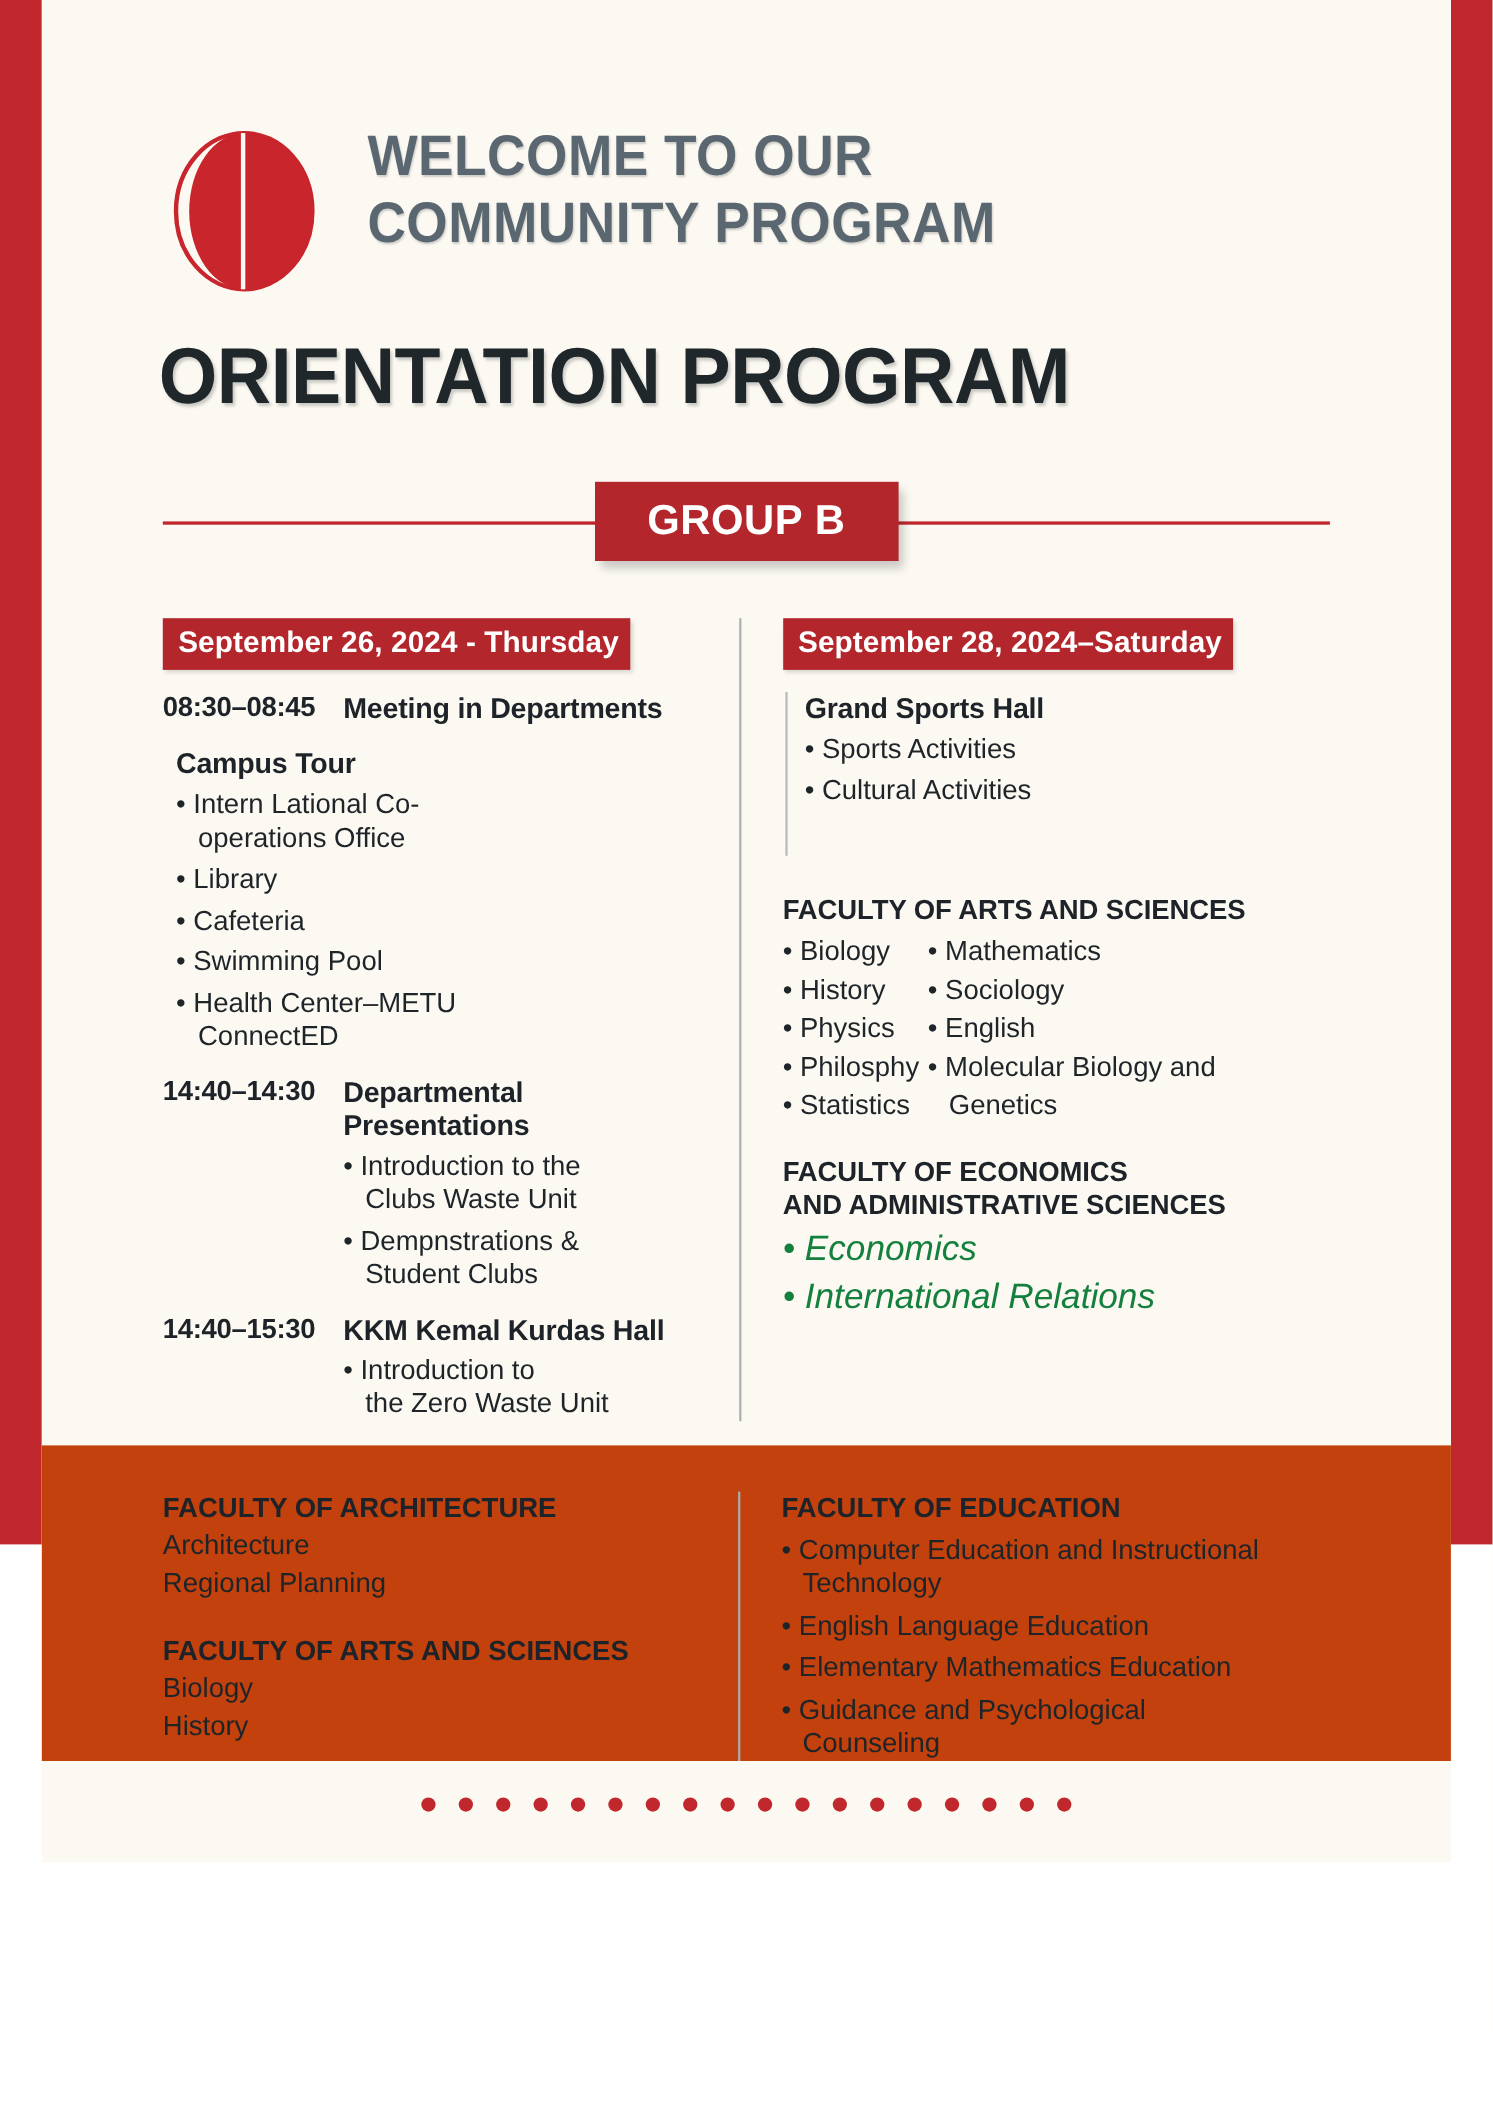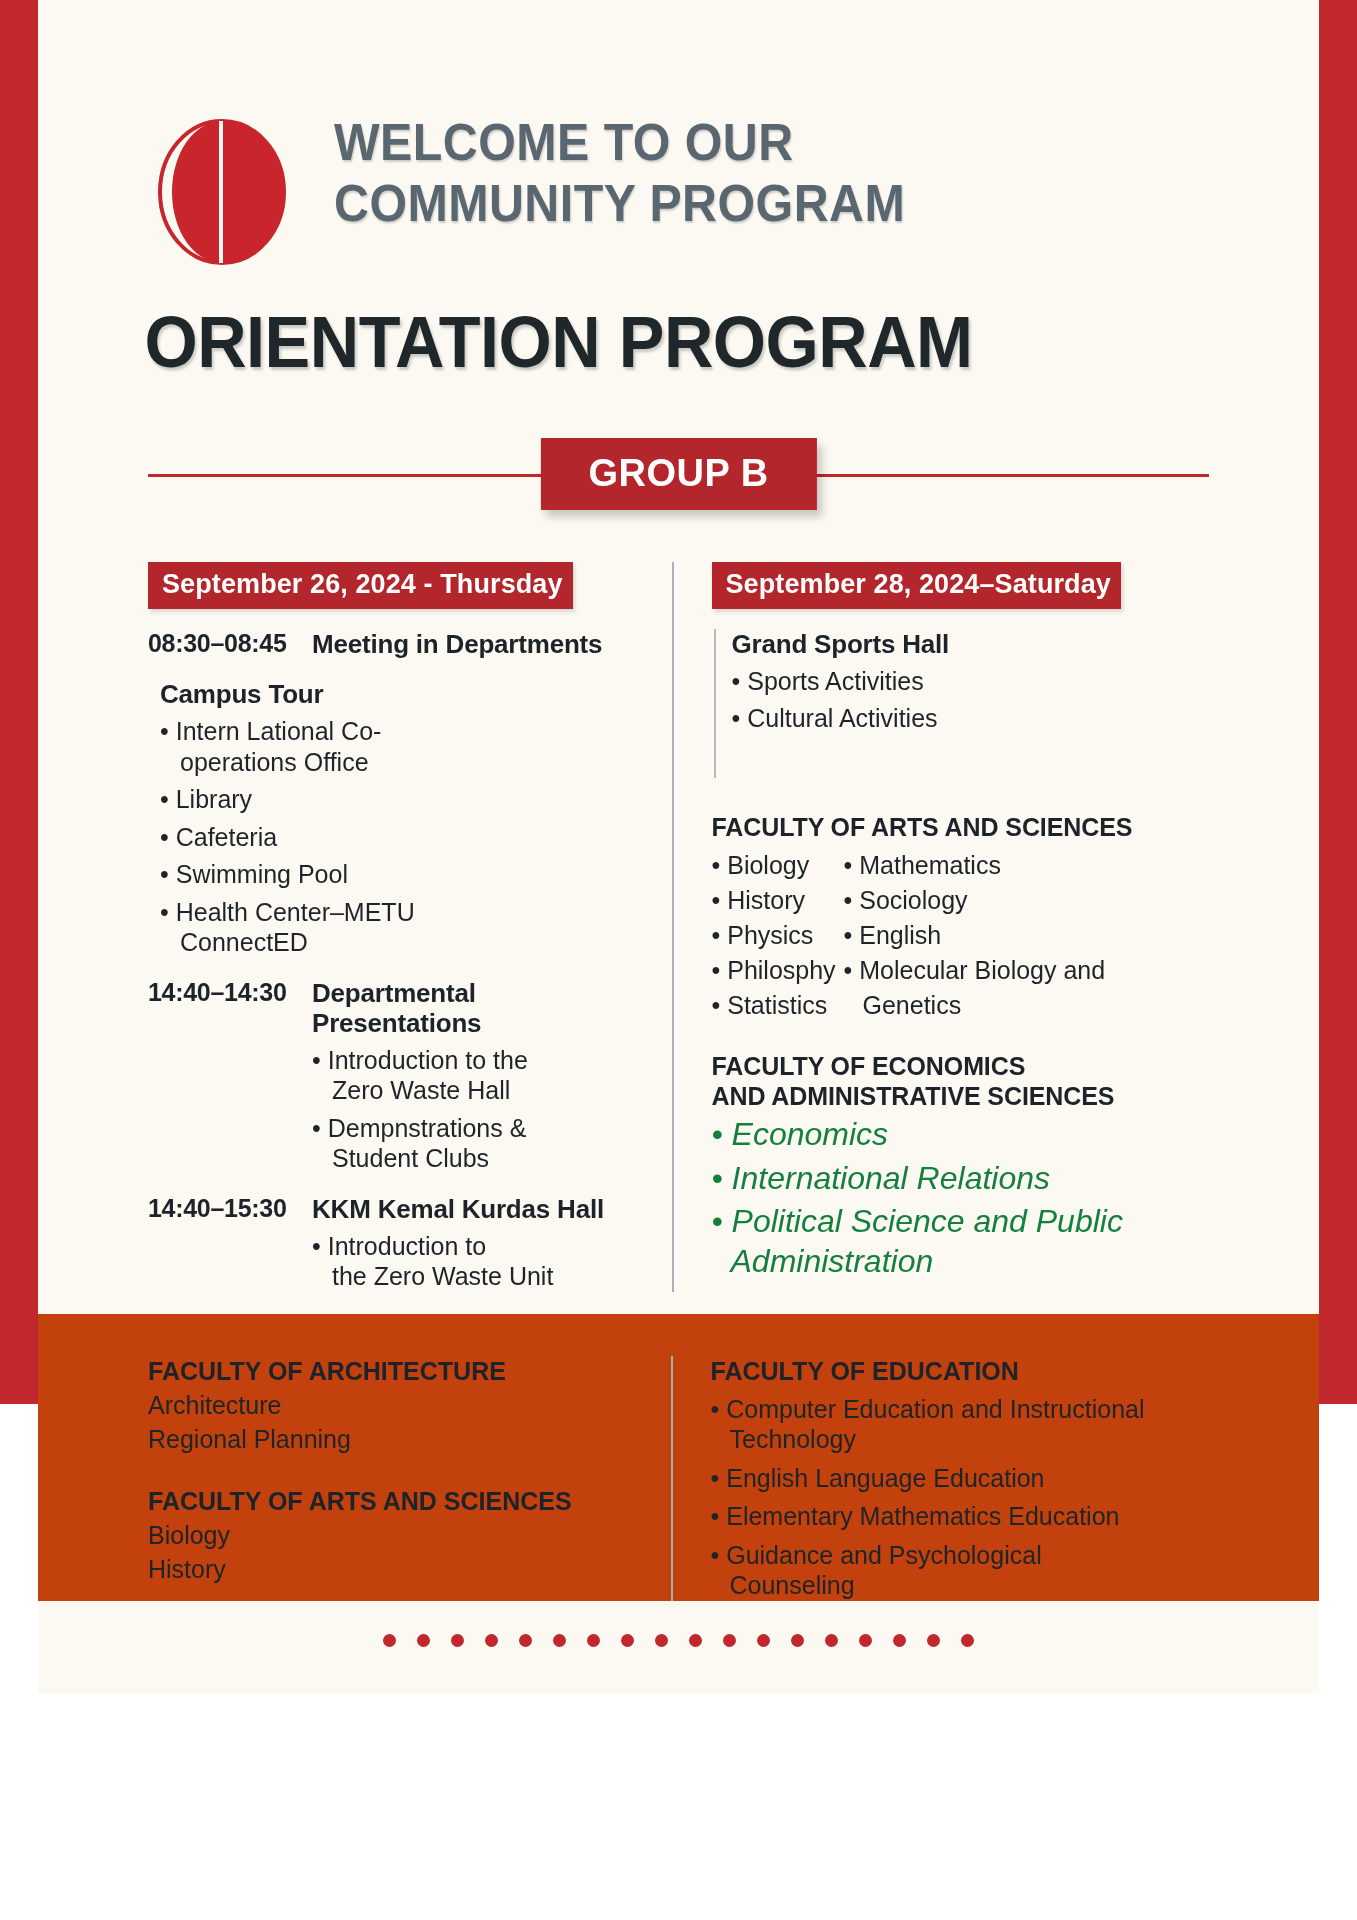--- a/index.html
+++ b/index.html
@@ -377,21 +377,21 @@
               <li><span>Health Center–</span><span class="metu">METU</span><br><span>ConnectED</span></li>
             </ul>
           </div>
         </div>
 
         <div class="slot">
           <div class="slot-time">14:40–14:30</div>
           <div class="slot-body">
             <div class="slot-title">Departmental Presentations</div>
             <ul class="subs">
-              <li><span>Introduction to the</span><br><span>Zero Waste Hall</span></li>
+              <li><span>Introduction to the</span><br><span>Clubs Waste Unit</span></li>
               <li><span>Dempnstrations  &amp;</span><br><span>Student Clubs</span></li>
             </ul>
           </div>
         </div>
 
         <div class="slot">
           <div class="slot-time">14:40–15:30</div>
           <div class="slot-body">
             <div class="slot-title">KKM Kemal Kurdas Hall</div>
             <ul class="subs">
@@ -437,21 +437,20 @@
             </div>
           </div>
         </div>
 
         <div class="facblock tight">
           <div class="fachead">FACULTY OF ECONOMICS</div>
           <div class="fachead">AND ADMINISTRATIVE SCIENCES</div>
           <ul class="faclist">
             <li>Economics</li>
             <li>International Relations</li>
-            <li><span>Political Science and Public</span><br><span style="padding-left:19px;display:inline-block">Administration</span></li>
           </ul>
         </div>
       </div>
     </div>
 
     <div class="greyband">
       <div class="greycols">
         <div class="gcol gcol-left">
           <div class="ghead">FACULTY OF ARCHITECTURE</div>
           <ul class="gplain">

